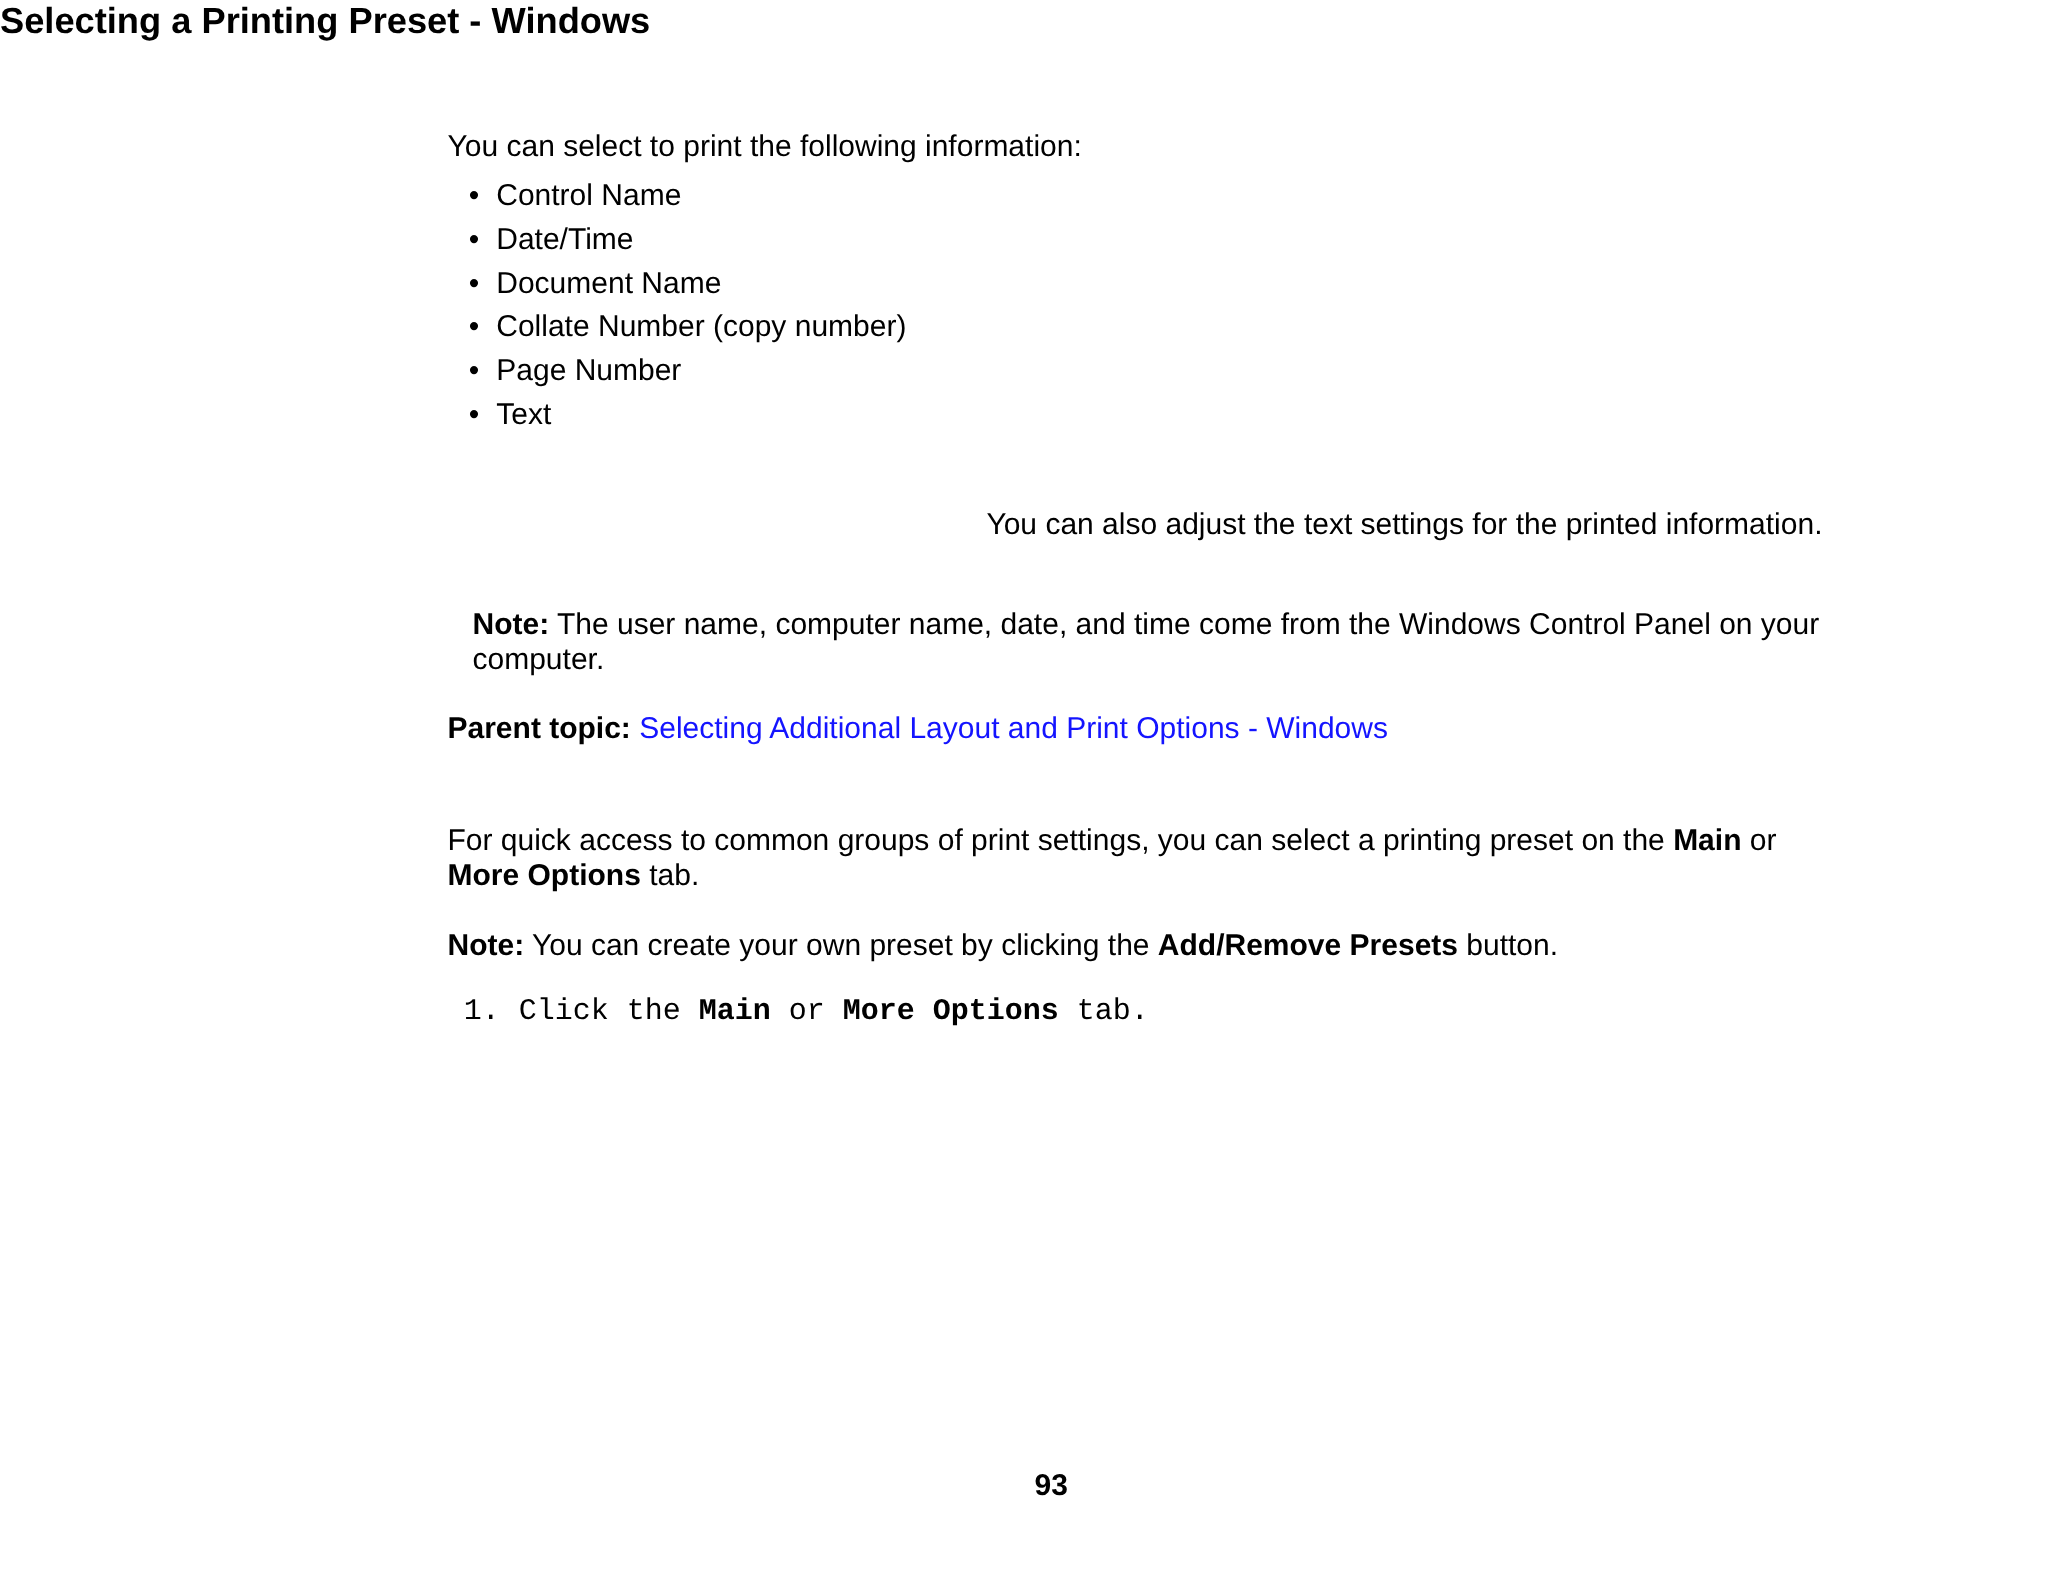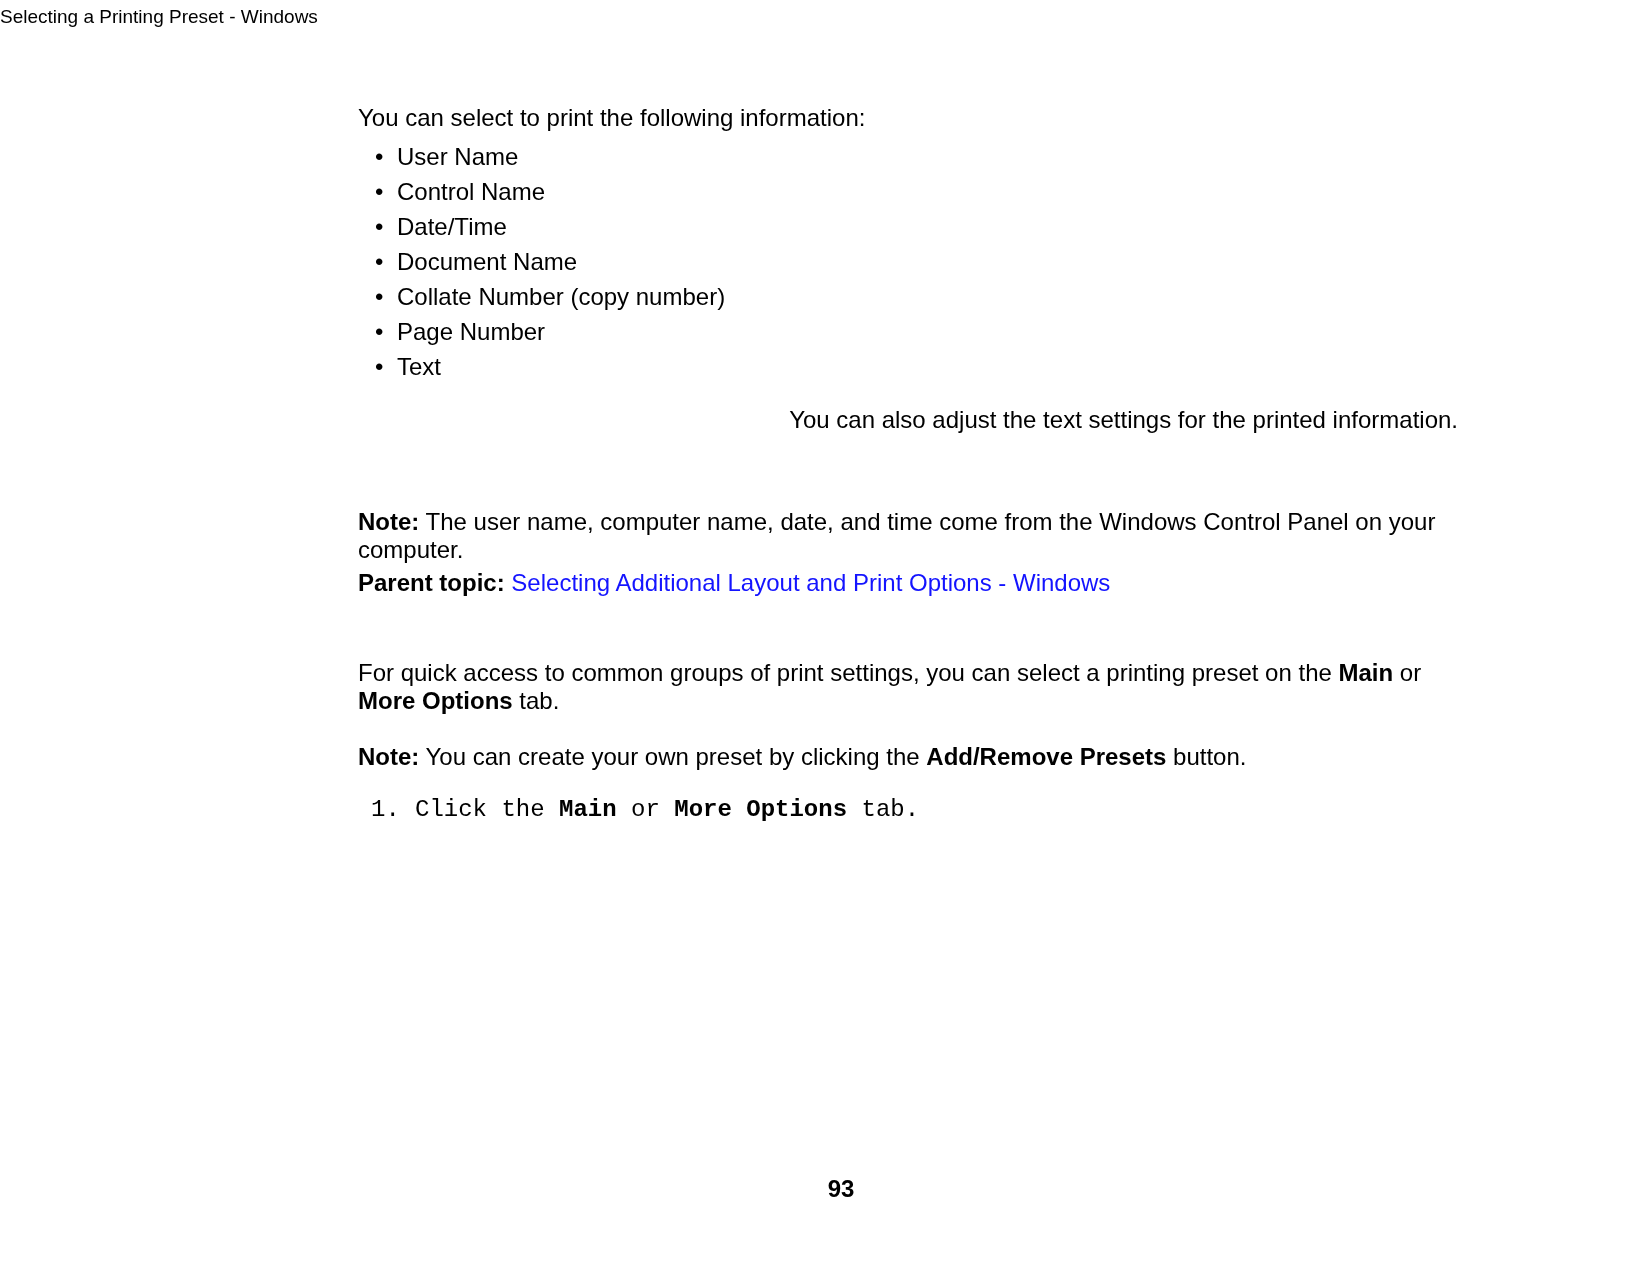--- a/index.html
+++ b/index.html
@@ -34,34 +34,34 @@
   }
   #info-list li{
     line-height:35px;
     padding-left:17px;
   }
   .bullet{
     display:inline-block;
     width:22px;
   }
   #p2{top:406px;text-align:right;}
-  #note1{top:508px;}
+  #note1{top:486px;margin-left:20px;}
   #parent-topic{top:569px;}
   #parent-topic a{
     color:var(--link-color);
     text-decoration:none;
     cursor:pointer;
   }
   #section-heading{
     top:619px;
     left:224px;
     width:1200px;
-    font-size:19px;
+    font-size:29px;
     line-height:34px;
-    font-weight:normal;
+    font-weight:bold;
     margin:0;
   }
   #p3{top:659px;}
   #note2{top:743px;}
   #step1{top:796px;font-family:Liberation Mono, monospace;}
   .step-num{
     display:inline-block;
     width:57px;
     padding-left:13px;
     box-sizing:border-box;
@@ -75,23 +75,20 @@
   }
 </style>
 </head>
 <body>
 
 <div class="page">
 
   <p class="blk" id="p1">You can select to print the following information:</p>
 
   <ul class="blk" id="info-list">
-    <li>
-      <span class="bullet">•</span><span>User Name</span>
-    </li>
     <li>
       <span class="bullet">•</span><span>Control Name</span>
     </li>
     <li>
       <span class="bullet">•</span><span>Date/Time</span>
     </li>
     <li>
       <span class="bullet">•</span><span>Document Name</span>
     </li>
     <li>

